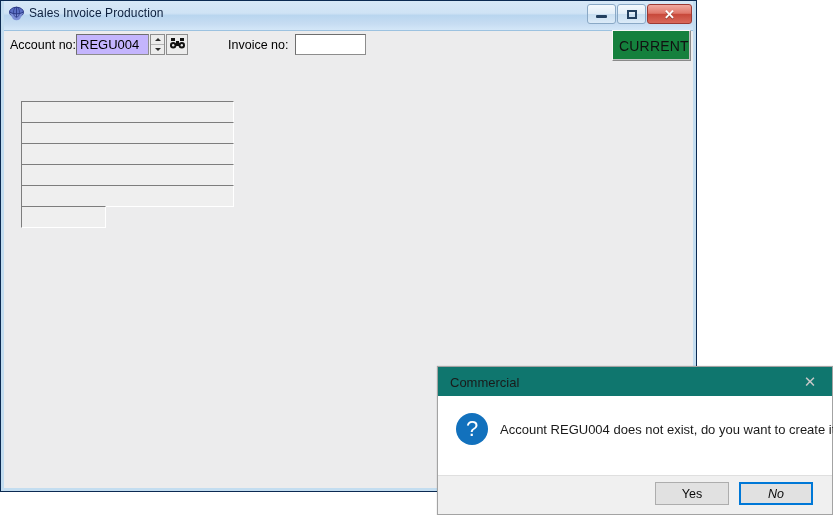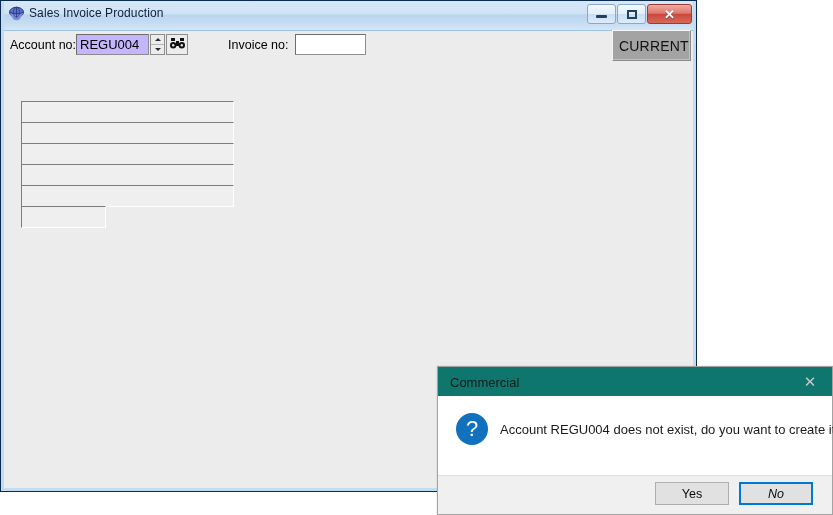--- a/index.html
+++ b/index.html
@@ -208,21 +208,21 @@
     line-height: 19px;
     outline: none;
   }
   .current-btn {
     position: absolute;
     left: 611px;
     top: 29px;
     width: 79px;
     height: 31px;
     box-sizing: border-box;
-    background: #a3a3a3;
+    background: #15803d;
     border: 1px solid #f7f7f7;
     border-right-color: #8a8a8a;
     border-bottom-color: #8a8a8a;
     box-shadow: inset -1px -1px 0 #c0c0c0;
     font-family: "Liberation Sans", sans-serif;
     font-size: 14px;
     color: #111;
     cursor: default;
     letter-spacing: 0.2px;
   }

